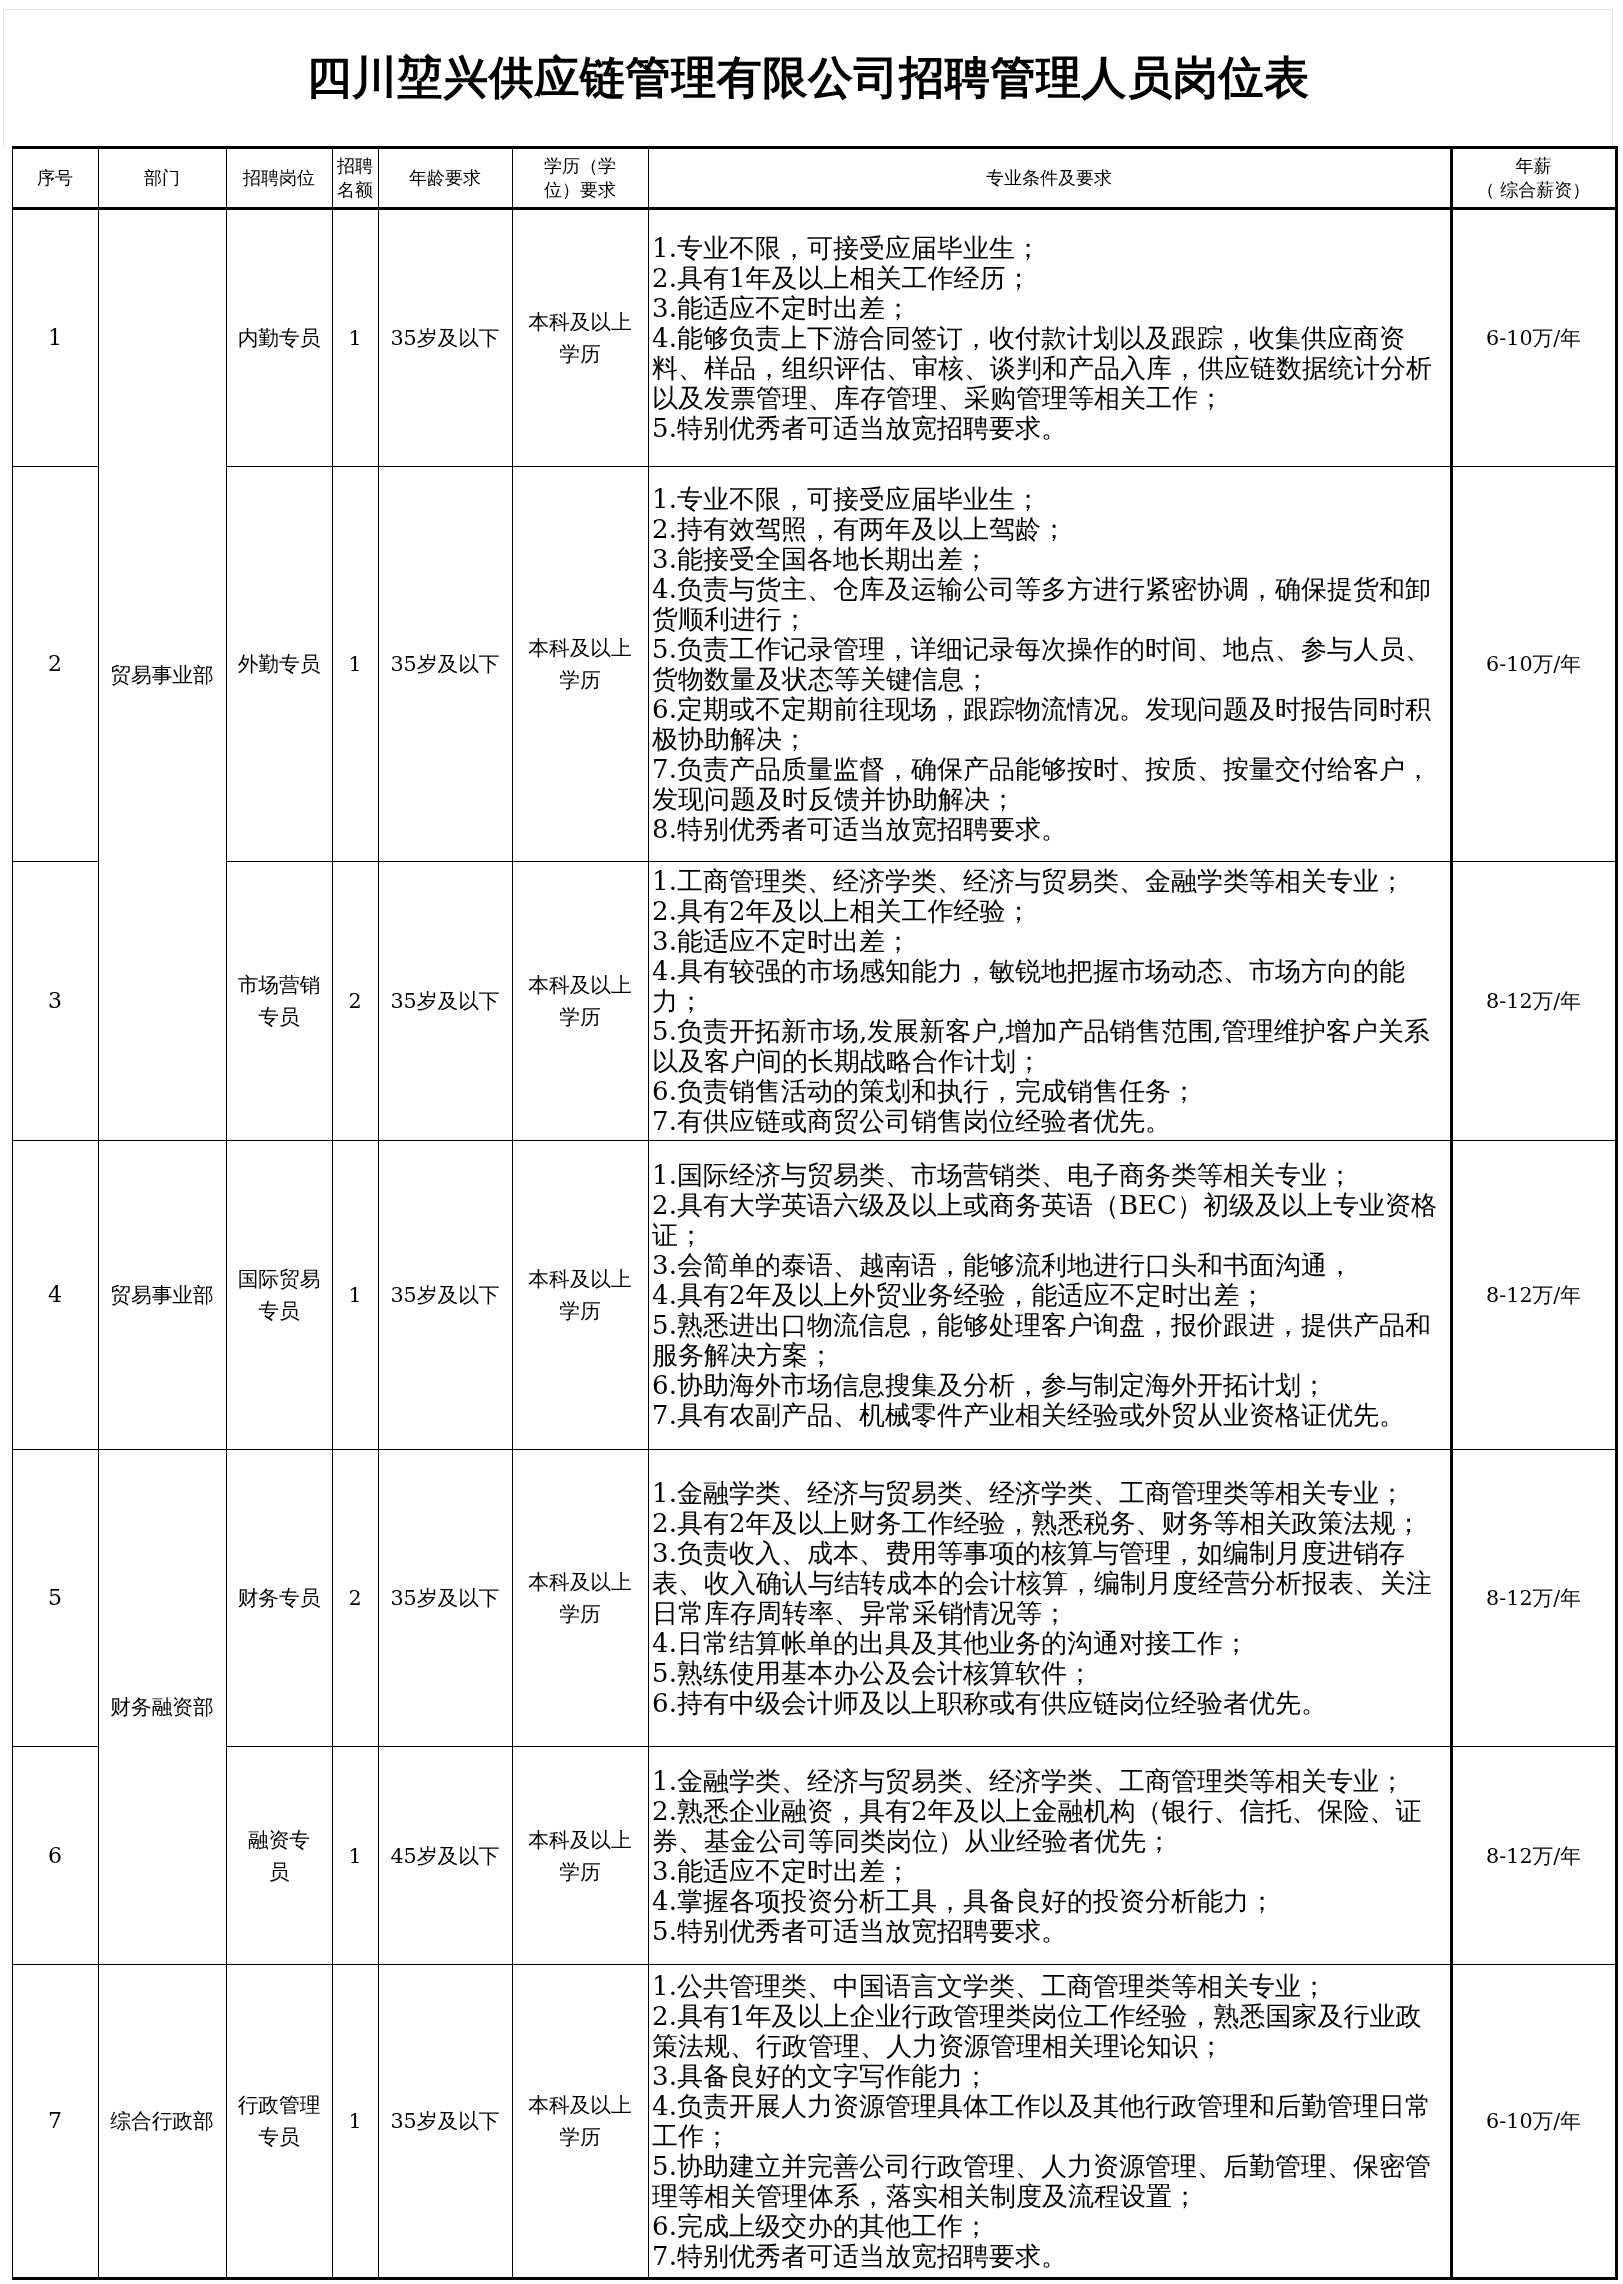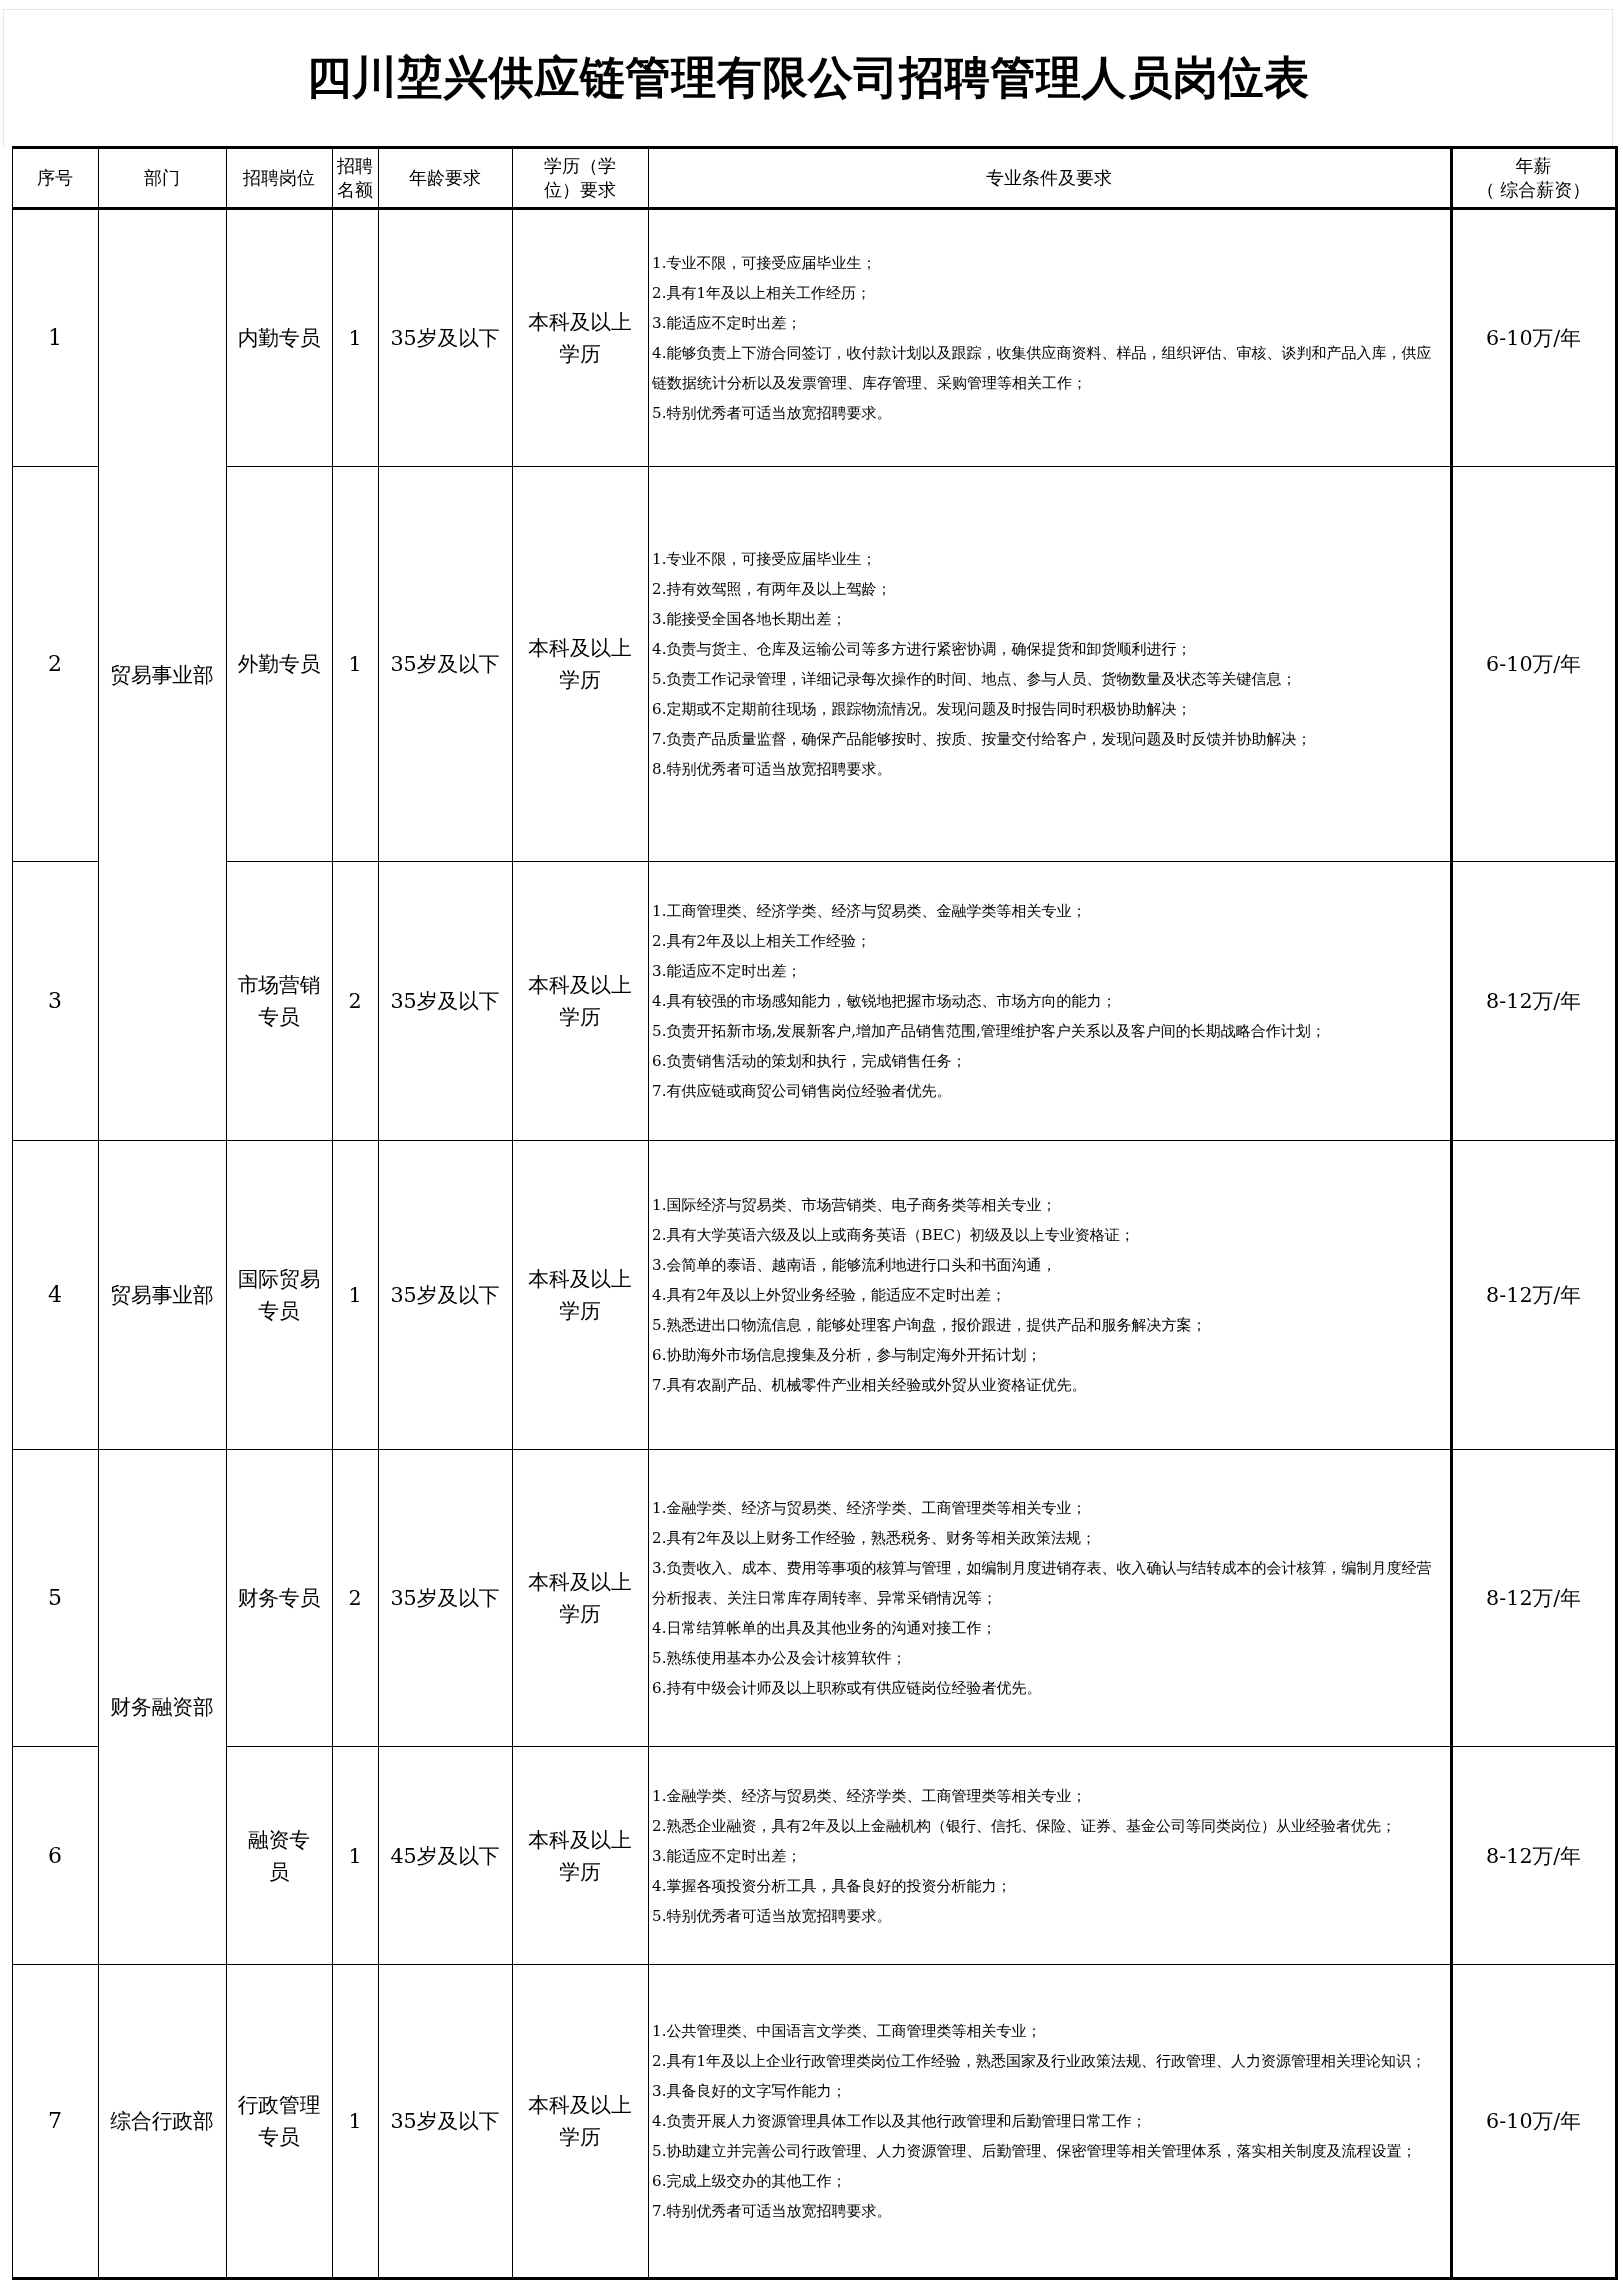--- a/index.html
+++ b/index.html
@@ -7,21 +7,21 @@
          font-family: "DejaVu Serif", "Liberation Serif", serif; color: #000; }
   .title-box { position: absolute; left: 3px; top: 8.5px; width: 1608px; height: 137px;
                border: 0.6px solid #e6e6e6; border-bottom: none; display: flex; align-items: center; justify-content: center; }
   .title { font-family: "DejaVu Sans", "Liberation Sans", sans-serif; font-weight: bold; font-size: 45px; letter-spacing: 0.6px; }
   table { position: absolute; left: 11.5px; top: 146px; border-collapse: collapse; table-layout: fixed; width: 1605px; }
   td, th { border: 1.2px solid #000; padding: 0; vertical-align: middle; text-align: center; font-weight: normal; }
   thead th { border-top: 3px solid #000; border-bottom: 3px solid #000; height: 58px; font-size: 18px; line-height: 24px; }
   tbody td { font-size: 20.7px; line-height: 32px; }
   tbody tr:last-child td { border-bottom: 3px solid #000; margin-left: 28px; }
   .col-salary { border-left: 3px solid #000 !important; border-right: 3px solid #000 !important; }
-  td.req { text-align: left; padding: 0 4.9px 0 3.6px; font-size: 15px; line-height: 30px; }
+  td.req { text-align: left; padding: 0 4.9px 0 3.6px; font-size: 26px; line-height: 30px; }
   td.req .line { display: block; }
   .seq { font-size: 22px; }
 </style>
 </head>
 <body>
 
 <div class="title-box">
   <div class="title">四川堃兴供应链管理有限公司招聘管理人员岗位表</div>
 </div>
 

